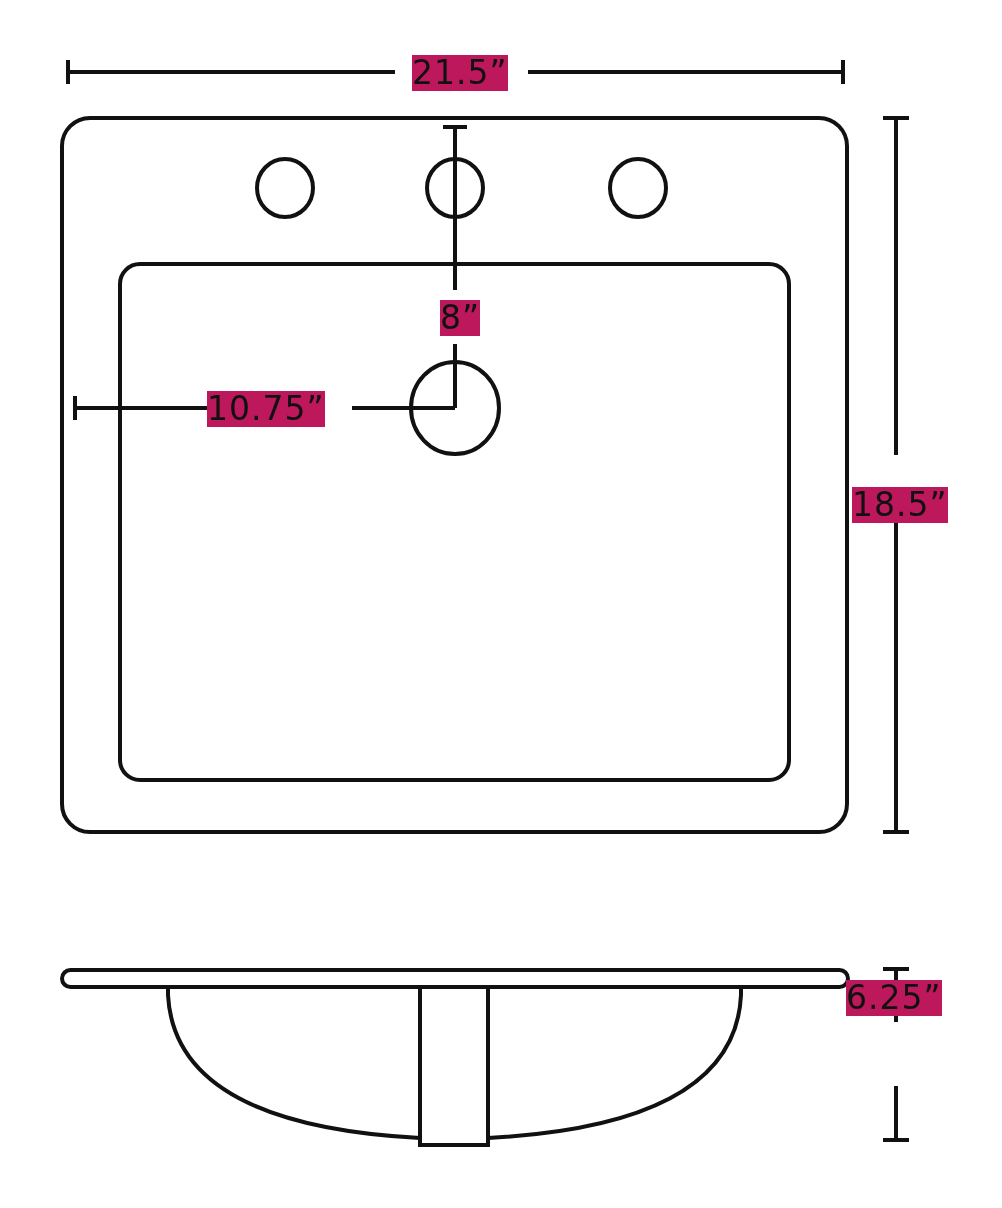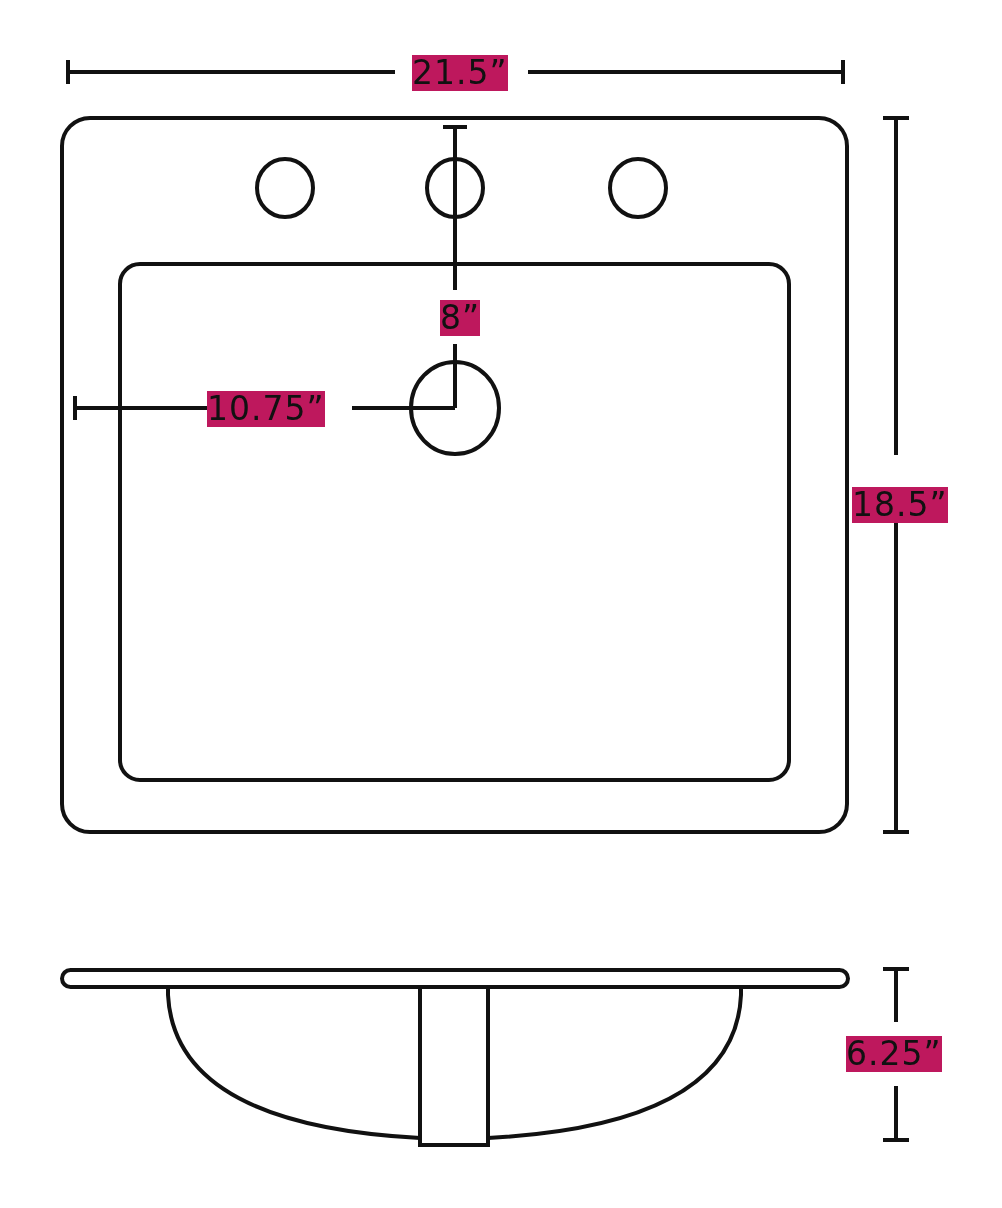--- a/index.html
+++ b/index.html
@@ -71,13 +71,13 @@
       <line x1="883" y1="969" x2="909" y2="969"></line>
       <line x1="883" y1="1140" x2="909" y2="1140"></line>
     </g>
   </g>
 </svg>
 
 <div class="lbl" style="left:412px; top:55px;">21.5”</div>
 <div class="lbl" style="left:440px; top:300px;">8”</div>
 <div class="lbl" style="left:207px; top:391px;">10.75”</div>
 <div class="lbl" style="left:852px; top:464px;margin-top:23px;">18.5”</div>
-<div class="lbl" style="left:846px; top:1036px;">6.25”</div>
+<div class="lbl" style="left:846px; top:980px;">6.25”</div>
 
 </body></html>

